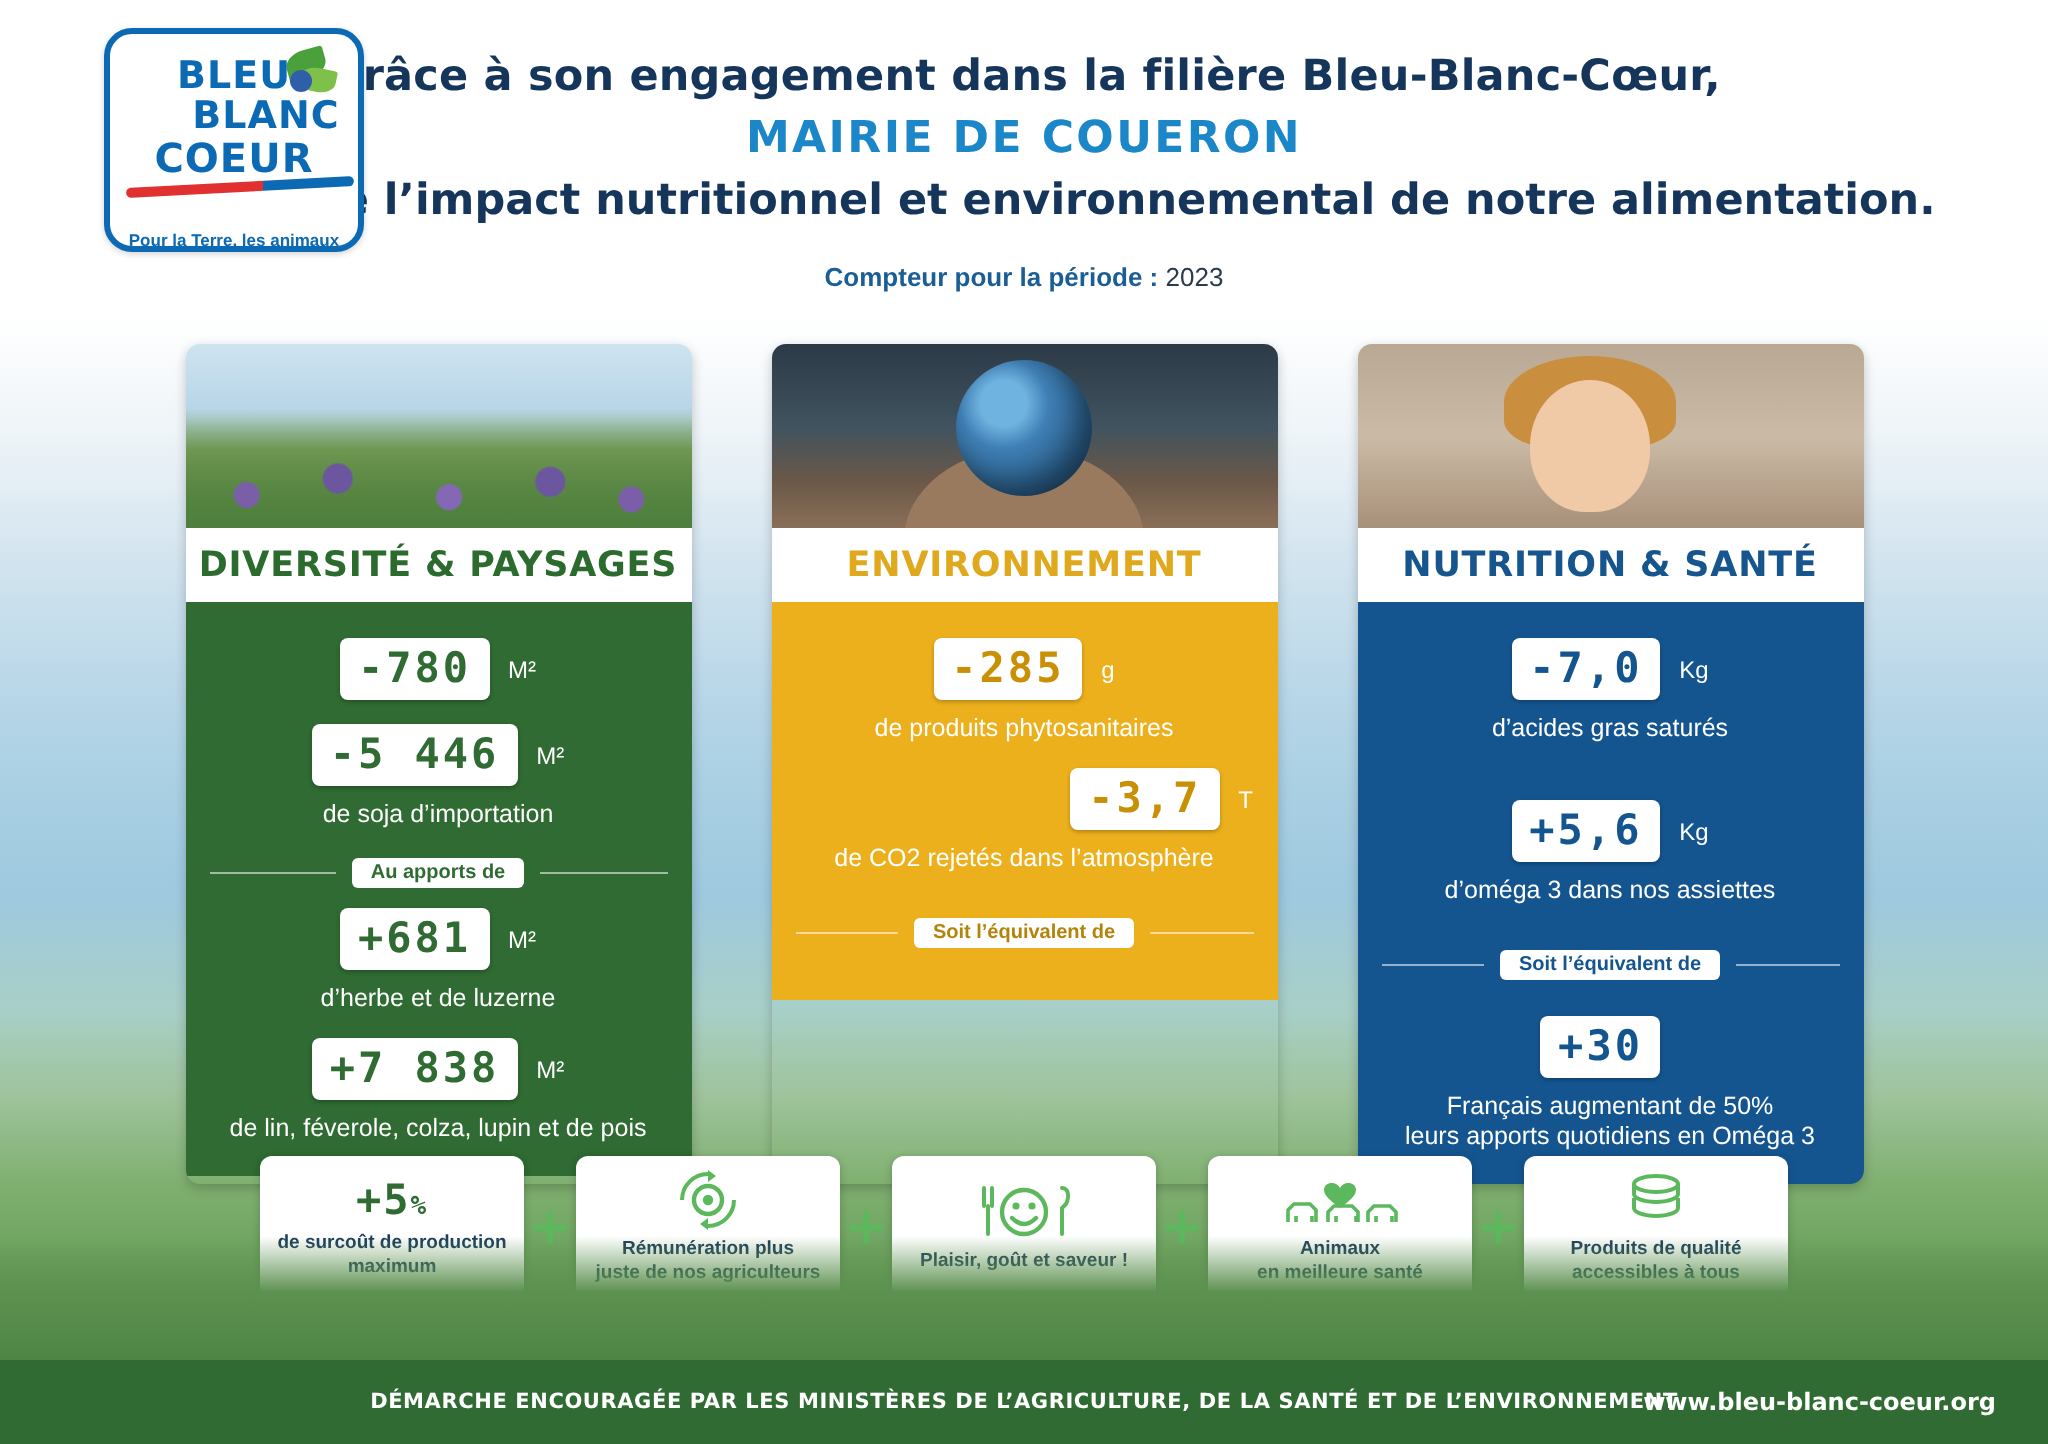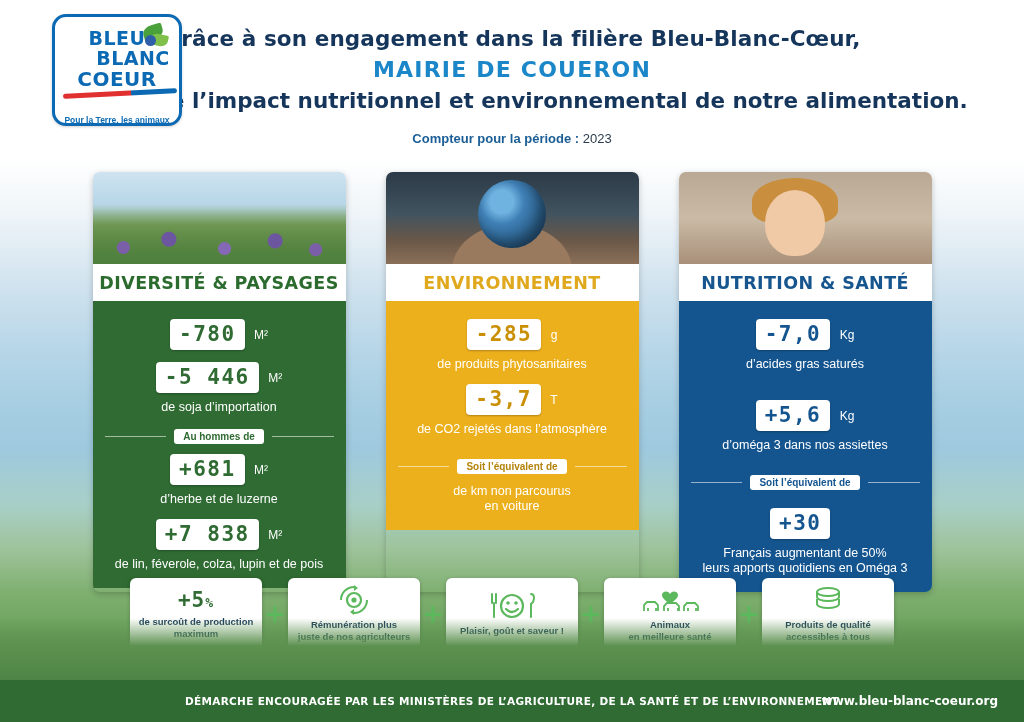--- a/index.html
+++ b/index.html
@@ -348,21 +348,21 @@
         </div>
 
         <div class="figure-row" style="margin-top:12px;">
           <span class="figure fig-green">-5 446</span>
           <span class="unit">M²</span>
         </div>
         <div class="caption">de soja d’importation</div>
 
         <div class="sep">
           <div class="line"></div>
-          <div class="pill pill-green">Au hommes de</div>
+          <div class="pill pill-green">Au apports de</div>
           <div class="line"></div>
         </div>
 
         <div class="figure-row">
           <span class="figure fig-green">+681</span>
           <span class="unit">M²</span>
         </div>
         <div class="caption">d’herbe et de luzerne</div>
 
         <div class="figure-row" style="margin-top:12px;">
@@ -377,34 +377,32 @@
       <div class="card-photo photo-hands"></div>
       <div class="card-title t-yellow">ENVIRONNEMENT</div>
       <div class="card-body bg-yellow">
 
         <div class="figure-row">
           <span class="figure fig-yellow">-285</span>
           <span class="unit">g</span>
         </div>
         <div class="caption">de produits phytosanitaires</div>
 
-        <div class="figure-row" style="margin-top:12px;">
+        <div class="figure-row" style="margin-top:12px;text-align:right;">
           <span class="figure fig-yellow">-3,7</span>
           <span class="unit">T</span>
         </div>
         <div class="caption">de CO2 rejetés dans l’atmosphère</div>
 
         <div class="sep" style="margin-top:22px;">
           <div class="line"></div>
           <div class="pill pill-yellow">Soit l’équivalent de</div>
           <div class="line"></div>
         </div>
 
-        <div class="caption" style="white-space:pre-line;">de km non parcourus
-en voiture</div>
       </div>
     </div>
 
     <div class="card">
       <div class="card-photo photo-child"></div>
       <div class="card-title t-blue">NUTRITION &amp; SANTÉ</div>
       <div class="card-body bg-blue">
 
         <div class="figure-row">
           <span class="figure fig-blue">-7,0</span>

